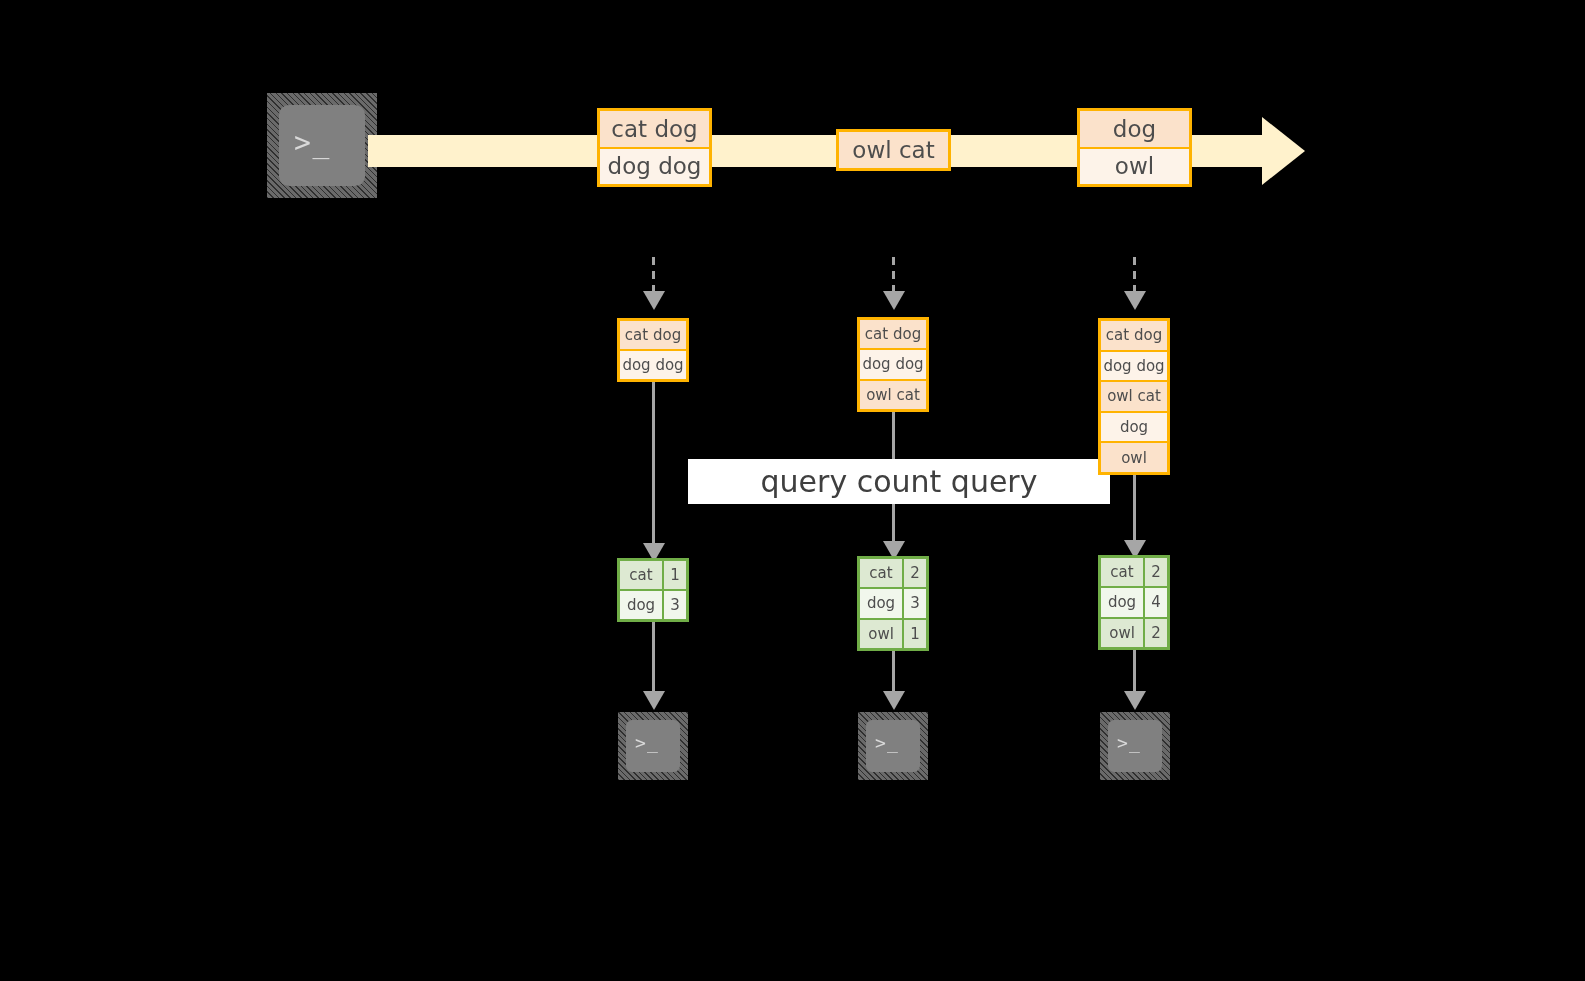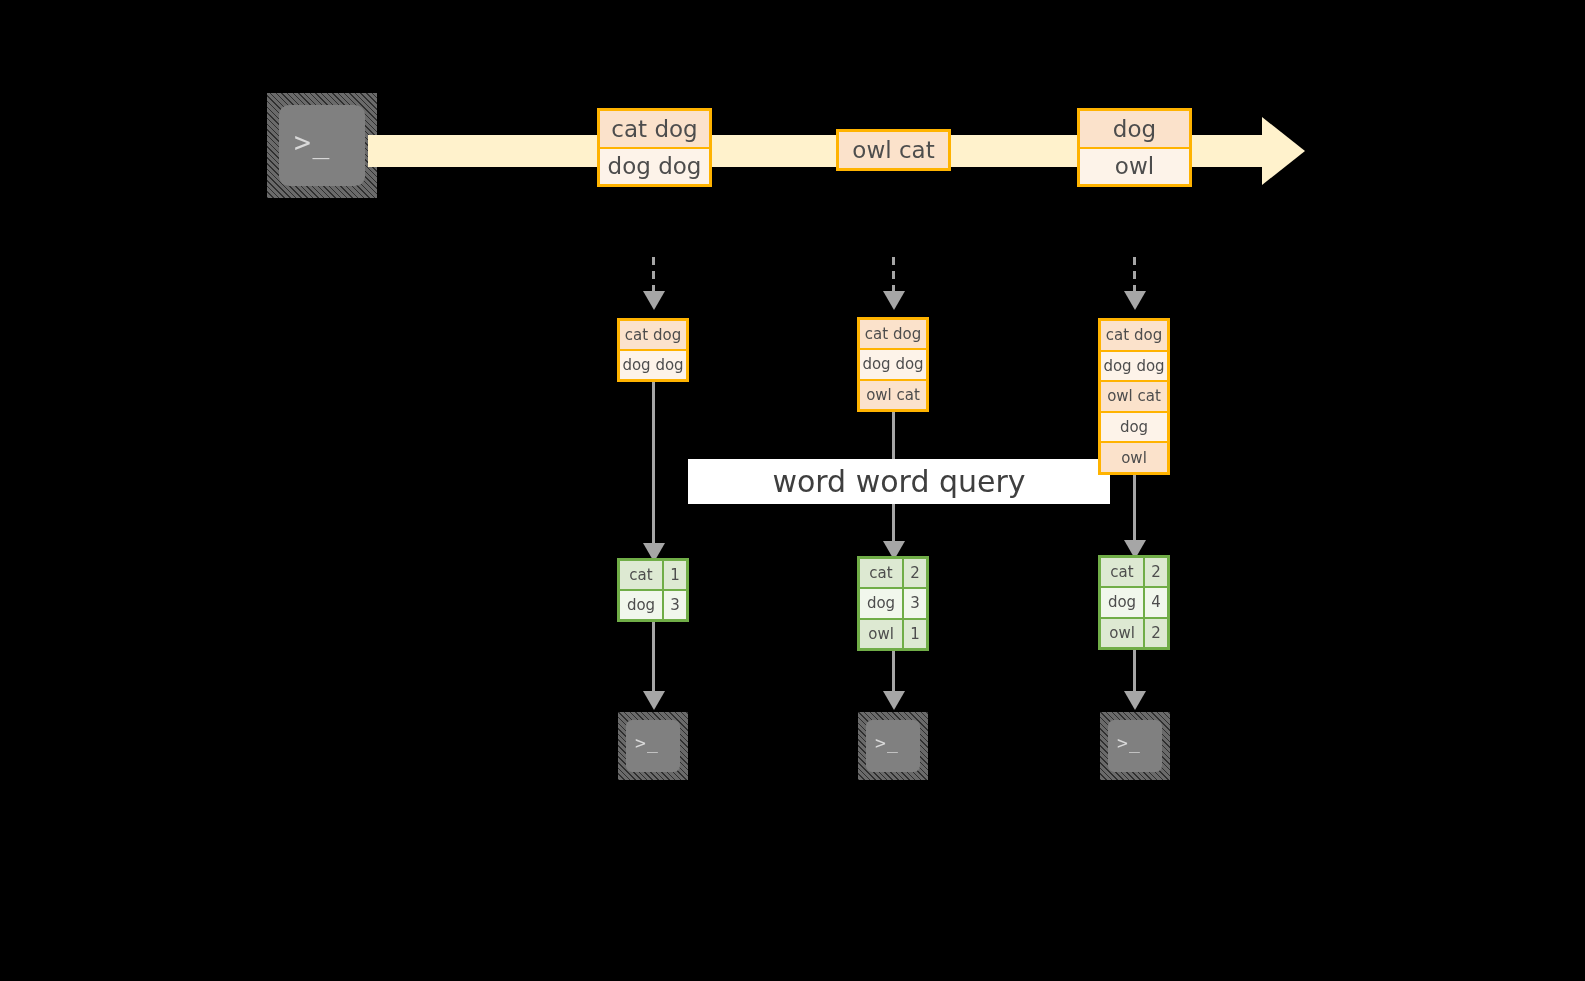--- a/index.html
+++ b/index.html
@@ -282,16 +282,16 @@
   <div class="vline" style="left:1133px; top:650px; height:45px;"></div>
   <div class="vhead" style="left:1124px; top:691px;"></div>
 
   <div class="terminal" style="left:1100px; top:712px; width:70px; height:68px;">
     <div class="hatch"></div>
     <div class="face" style="left:8px; top:8px; right:8px; bottom:8px;"></div>
     <div class="glyph" style="left:17px; top:22px; font-size:18px;">&gt;_</div>
   </div>
 
   <div class="query-band" style="left:688px; top:459px; width:422px; height:45px;">
-    <span class="query-label">word word query</span>
+    <span class="query-label">query count query</span>
   </div>
 
 </div>
 
 </body></html>

